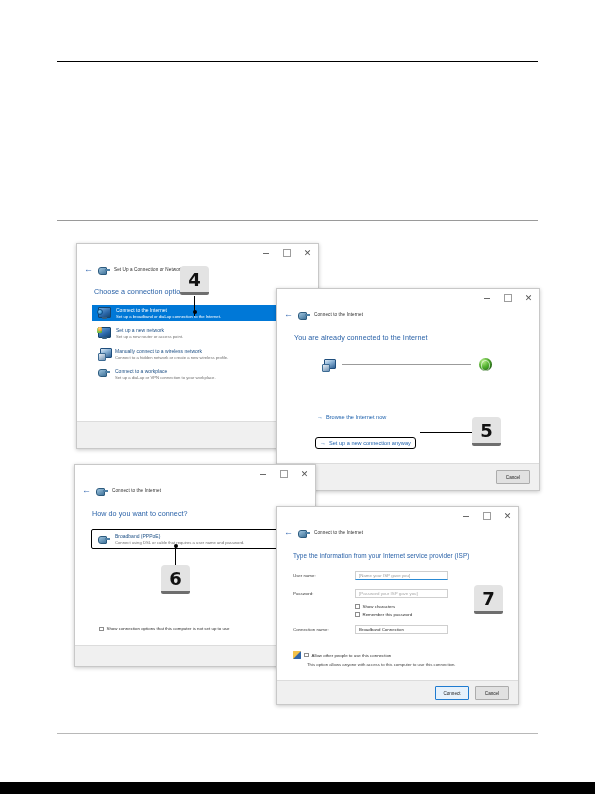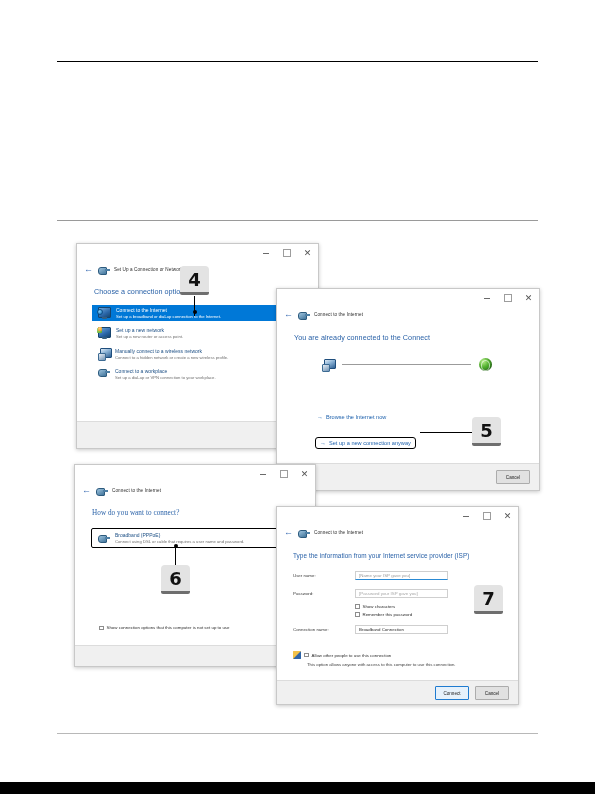--- a/index.html
+++ b/index.html
@@ -371,21 +371,21 @@
     <div class="tb-btn tb-close">✕</div>
   </div>
 
   <div class="navrow">
     <span class="backarrow">←</span>
     <span class="titleicon ico-plug"></span>
     <span class="wintitle">Connect to the Internet</span>
   </div>
 
   <div class="body-area">
-    <div class="heading" style="margin:11px 0 0 17px;">You are already connected to the Connect</div>
+    <div class="heading" style="margin:11px 0 0 17px;">You are already connected to the Internet</div>
 
     <div style="display:flex; align-items:center; margin:16px 0 0 45px; width:170px;">
       <span class="ico-pc"></span>
       <span style="flex:1; height:1px; background:#9b9b9b; margin:0 8px;"></span>
       <span class="ico-globe"></span>
     </div>
 
     <div style="margin:34px 0 0 40px;">
       <span class="arrowlink">
         <span class="ar">→</span>
@@ -414,21 +414,21 @@
     <div class="tb-btn tb-close">✕</div>
   </div>
 
   <div class="navrow">
     <span class="backarrow">←</span>
     <span class="titleicon ico-plug"></span>
     <span class="wintitle">Connect to the Internet</span>
   </div>
 
   <div class="body-area">
-    <div class="heading" style="margin:11px 0 4px 17px;font-family:Liberation Serif, serif;">How do you want to connect?</div>
+    <div class="heading" style="margin:11px 0 4px 17px;">How do you want to connect?</div>
 
     <div class="optrow hl-box-sq" style="margin:11px 0 0 16px; width:196px; padding:3px 4px 3px 6px; align-items:center;">
       <span class="ico ico-plug"></span>
       <span class="opt-txt">
         <span class="opt-t1" style="display:block;">Broadband (PPPoE)</span>
         <span class="opt-t2" style="display:block;">Connect using DSL or cable that requires a user name and password.</span>
       </span>
     </div>
 
     <div class="cbrow" style="margin:77px 0 0 24px;">

